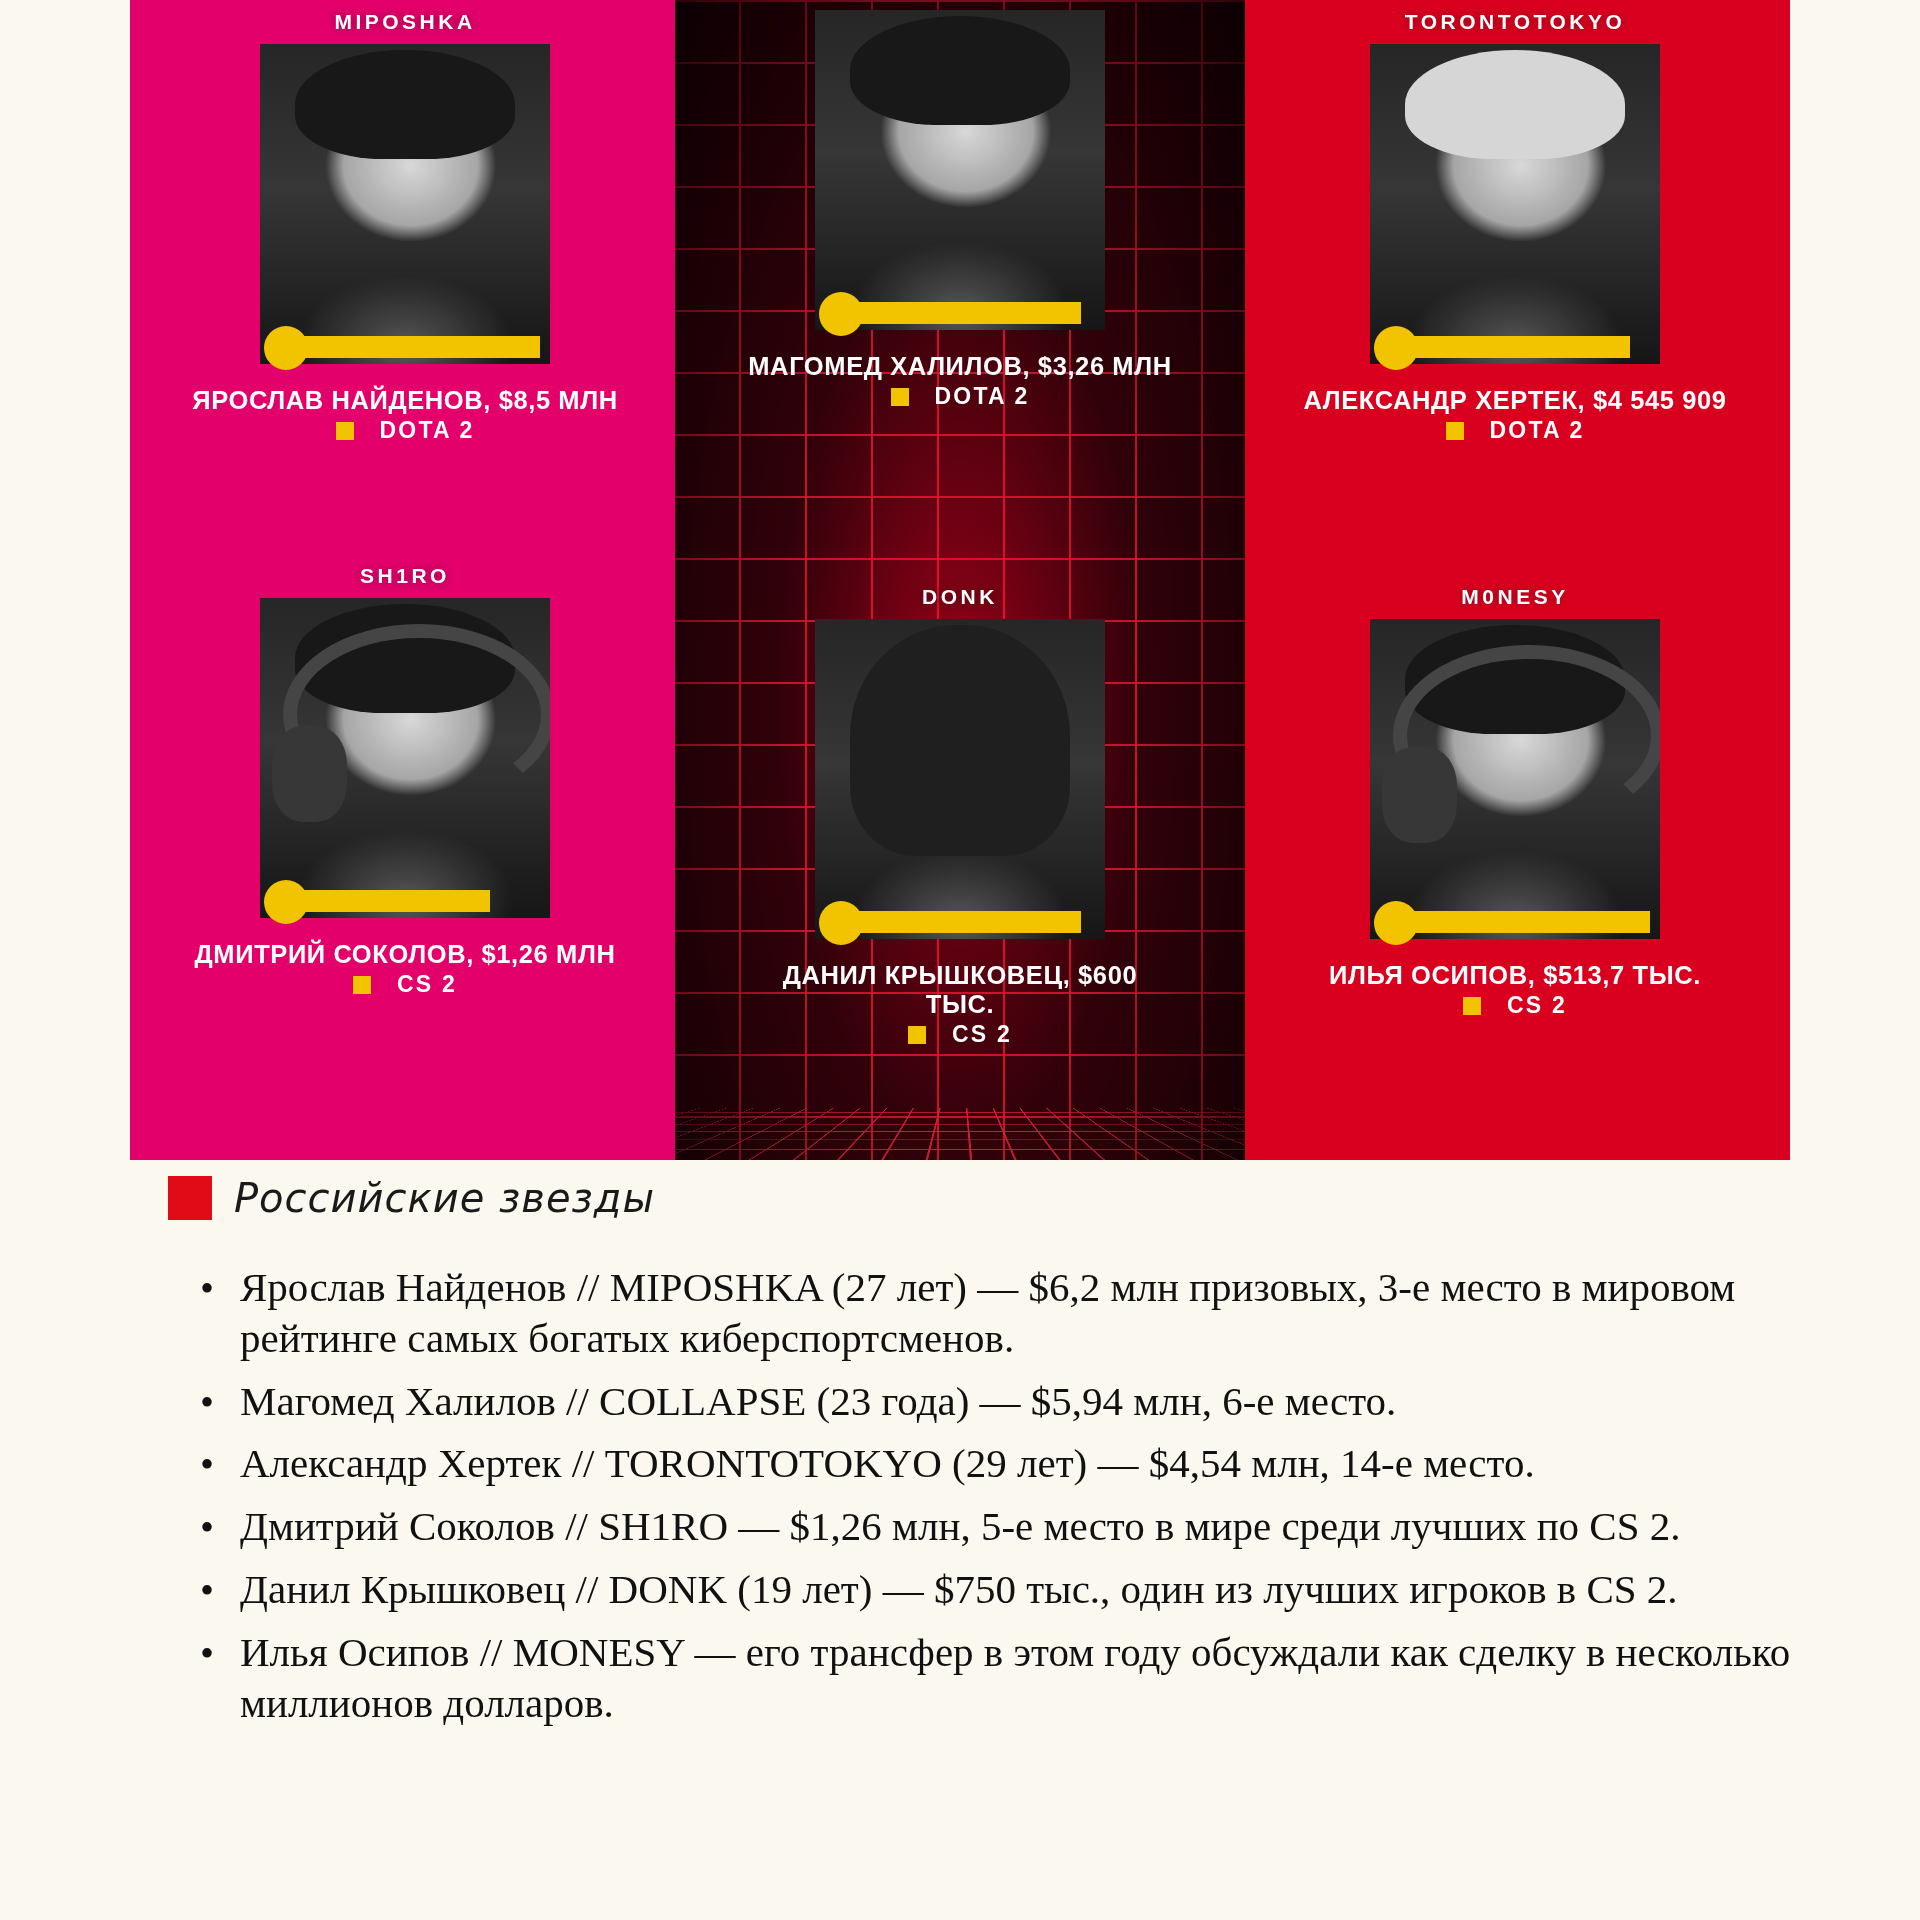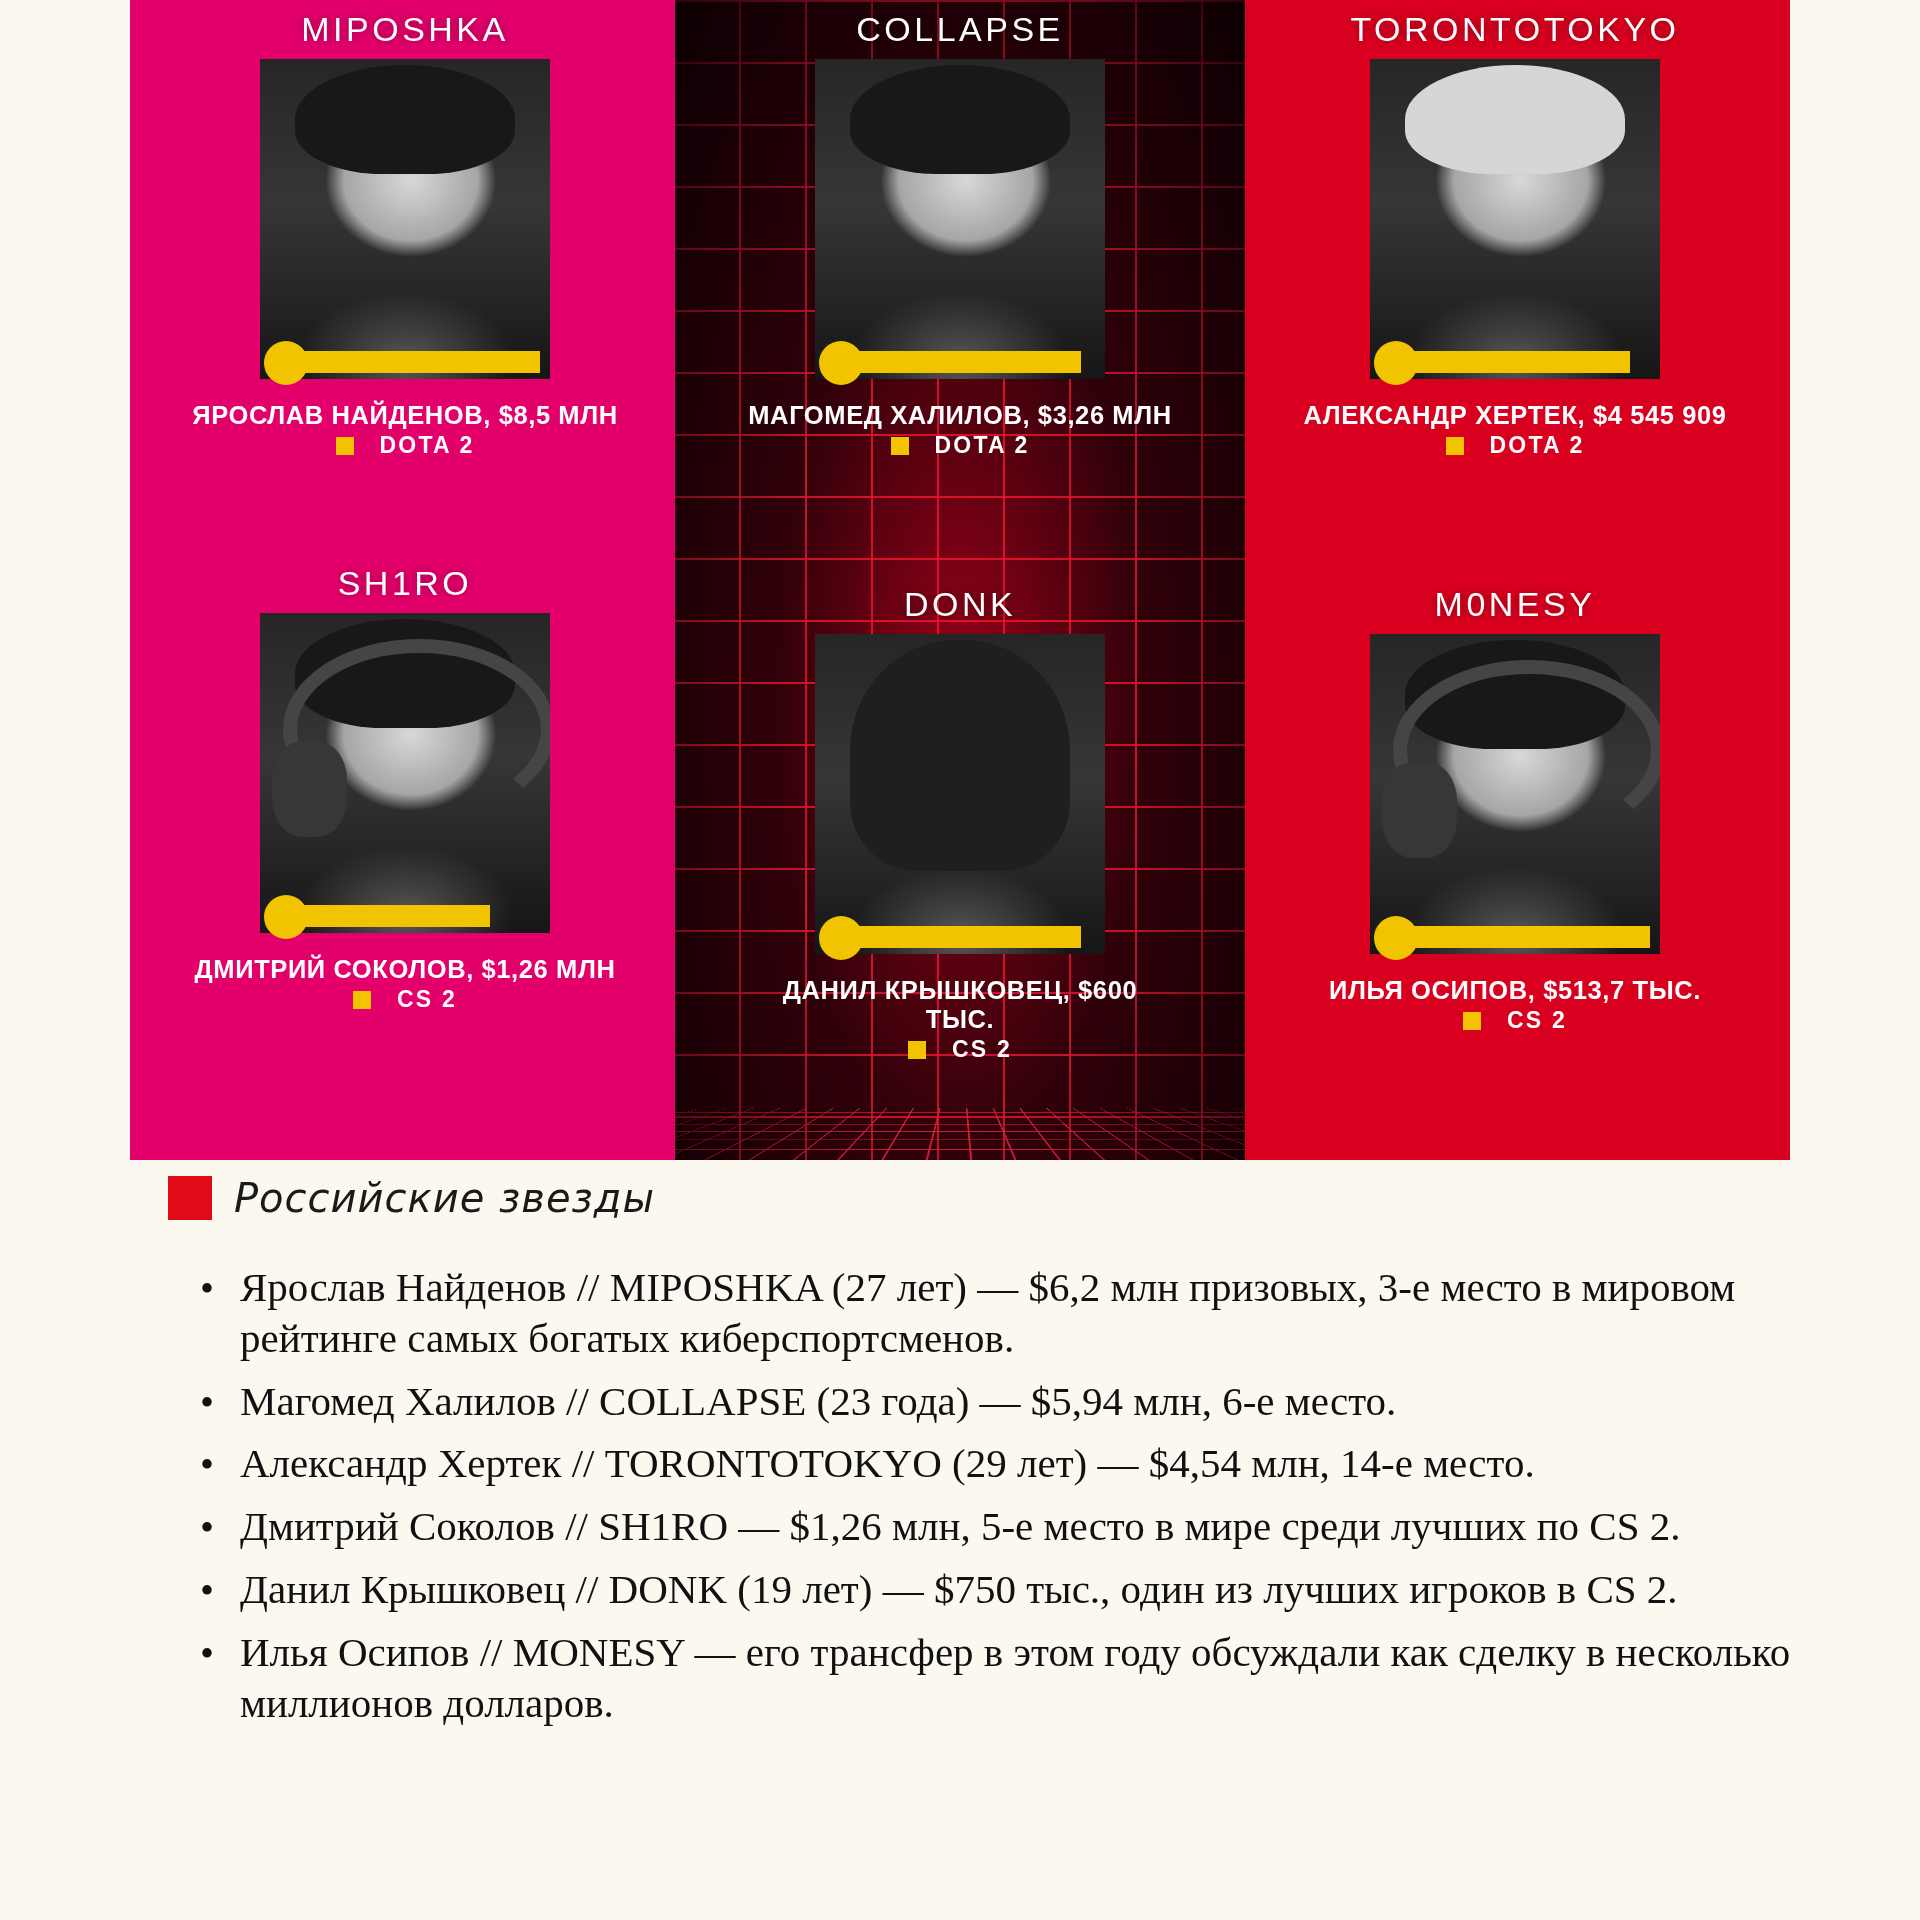--- a/index.html
+++ b/index.html
@@ -80,22 +80,22 @@
   }
 
   
   .card {
     position: absolute;
     width: 430px;
     text-align: center;
     color: #fff;
   }
   .card-nick {
-    font-size: 34px;
-    font-weight: normal;
+    font-size: 21px;
+    font-weight: bold;
     letter-spacing: 3.5px;
     margin-bottom: 10px;
     text-shadow: 0 0 10px rgba(0,0,0,.4);
   }
   .photo-wrap {
     position: relative;
     width: 290px;
     height: 320px;
     margin: 0 auto;
     background: #111;
@@ -255,21 +255,20 @@
       <div class="bar-knob"></div>
     </div>
     <div class="card-name">ЯРОСЛАВ НАЙДЕНОВ, $8,5 МЛН</div>
     <div class="card-game">
       <span class="sq"></span>
       <span>DOTA 2</span>
     </div>
   </div>
 
   <div class="card" style="left:615px; top:10px;">
-    <div class="card-nick">COLLAPSE</div>
     <div class="photo-wrap">
       <div class="photo">
         <div class="face"></div>
           <div class="hair"></div>
       </div>
     </div>
     <div class="bar-row">
       <div class="bar-track" style="width:248px;"></div>
       <div class="bar-knob"></div>
     </div>

